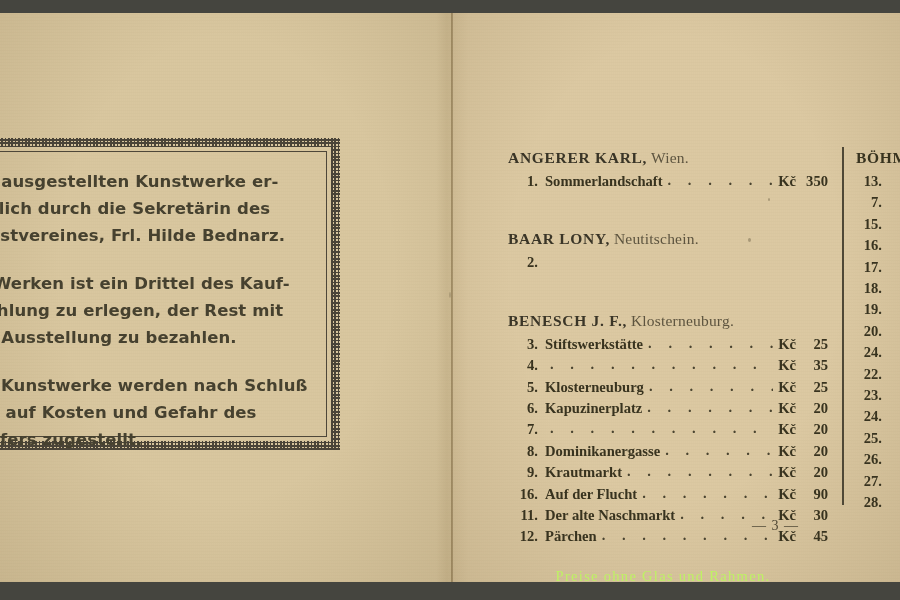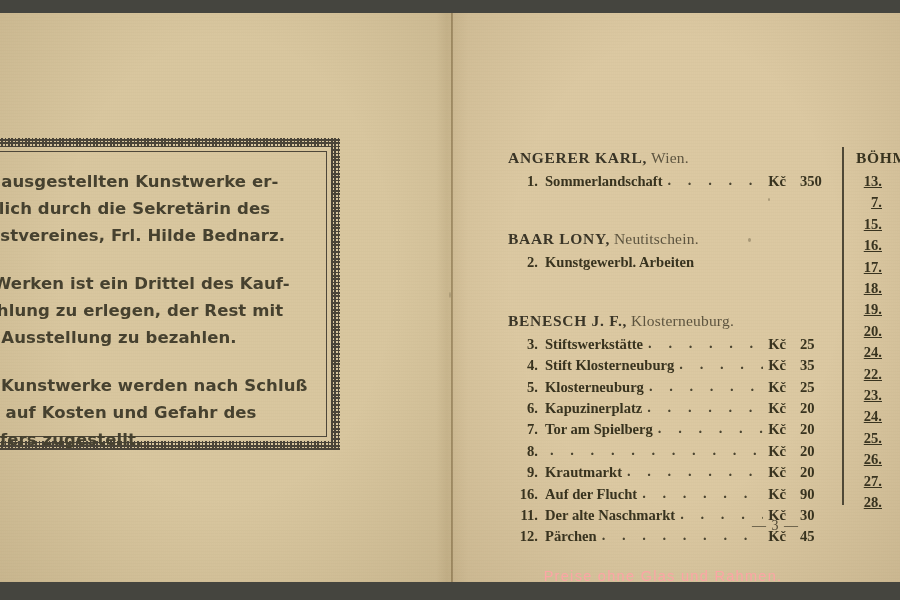--- a/index.html
+++ b/index.html
@@ -210,37 +210,38 @@
     flex: 1 1 auto;
     margin: 0 5px;
     overflow: hidden;
     white-space: nowrap;
     letter-spacing: 6.5px;
     color: #4a4430;
     transform: translateY(-1px);
   }
   .w-cur {
     flex: 0 0 auto;
-    margin-right: 14px;
+    margin-right: 4px;
   }
   .w-price {
     flex: 0 0 28px;
+    text-align: right;
   }
   li.no-price .w-cur,
   li.no-price .w-price,
   li.no-price .w-dots { visibility: hidden; }
 
   .footnote {
     margin-top: 20px;
     text-align: center;
-    font-family: Liberation Sans, sans-serif;
+    font-family: Liberation Serif, serif;
     font-weight: 400;
     font-size: 14.5px;
     letter-spacing: 1.3px;
-    color: #fca5a5;
+    color: #bef264;
     padding-right: 10px;
   }
 
   
   .col-divider {
     position: absolute;
     left: 390px;
     top: 134px;
     width: 1.6px;
     height: 358px;
@@ -252,21 +253,21 @@
     position: absolute;
     left: 404px;
     top: 136px;
     width: 44px;
     overflow: hidden;
     color: #38331f;
     font-family: "Liberation Serif", serif;
   }
   .col-cut .artist { font-size: 15.5px; margin-top: 0; }
   .col-cut ul.works li { line-height: 21.4px; }
-  .col-cut .w-num { width: 26px; flex: 0 0 26px; margin-right: 6px; text-decoration: underline; }
+  .col-cut .w-num { width: 26px; flex: 0 0 26px; margin-right: 6px; }
 
   .page-number {
     position: absolute;
     left: 300px;
     top: 505px;
     font-family: "Liberation Serif", serif;
     font-size: 14px;
     letter-spacing: 1px;
     color: #4e4734;
   }
@@ -327,69 +328,67 @@
         </li>
       </ul>
 
       <div class="artist">
         <span class="name">BAAR LONY,</span>
         <span class="place">Neutitschein.</span>
       </div>
       <ul class="works">
         <li class="no-price">
           <span class="w-num">2.</span>
-          <span class="w-title">Kunstgewerbl. Arbeiten</span>
           <span class="w-dots">. . . . . . . . . .</span>
           <span class="w-cur"></span>
           <span class="w-price"></span>
         </li>
       </ul>
 
       <div class="artist">
         <span class="name">BENESCH J. F.,</span>
         <span class="place">Klosterneuburg.</span>
       </div>
       <ul class="works">
         <li>
           <span class="w-num">3.</span>
           <span class="w-title">Stiftswerkstätte</span>
           <span class="w-dots">. . . . . . . . . . . . . . . .</span>
           <span class="w-cur">Kč</span>
           <span class="w-price">25</span>
         </li>
         <li>
           <span class="w-num">4.</span>
-          <span class="w-title">Stift Klosterneuburg</span>
           <span class="w-dots">. . . . . . . . . . . . . . . .</span>
           <span class="w-cur">Kč</span>
           <span class="w-price">35</span>
         </li>
         <li>
           <span class="w-num">5.</span>
           <span class="w-title">Klosterneuburg</span>
           <span class="w-dots">. . . . . . . . . . . . . . . .</span>
           <span class="w-cur">Kč</span>
           <span class="w-price">25</span>
         </li>
         <li>
           <span class="w-num">6.</span>
           <span class="w-title">Kapuzinerplatz</span>
           <span class="w-dots">. . . . . . . . . . . . . . . .</span>
           <span class="w-cur">Kč</span>
           <span class="w-price">20</span>
         </li>
         <li>
           <span class="w-num">7.</span>
-          <span class="w-title">Tor am Spielberg</span>
           <span class="w-dots">. . . . . . . . . . . . . . . .</span>
           <span class="w-cur">Kč</span>
           <span class="w-price">20</span>
         </li>
         <li>
           <span class="w-num">8.</span>
+          <span class="w-title">Dominikanergasse</span>
           <span class="w-dots">. . . . . . . . . . . . . . . .</span>
           <span class="w-cur">Kč</span>
           <span class="w-price">20</span>
         </li>
         <li>
           <span class="w-num">9.</span>
           <span class="w-title">Krautmarkt</span>
           <span class="w-dots">. . . . . . . . . . . . . . . .</span>
           <span class="w-cur">Kč</span>
           <span class="w-price">20</span>

